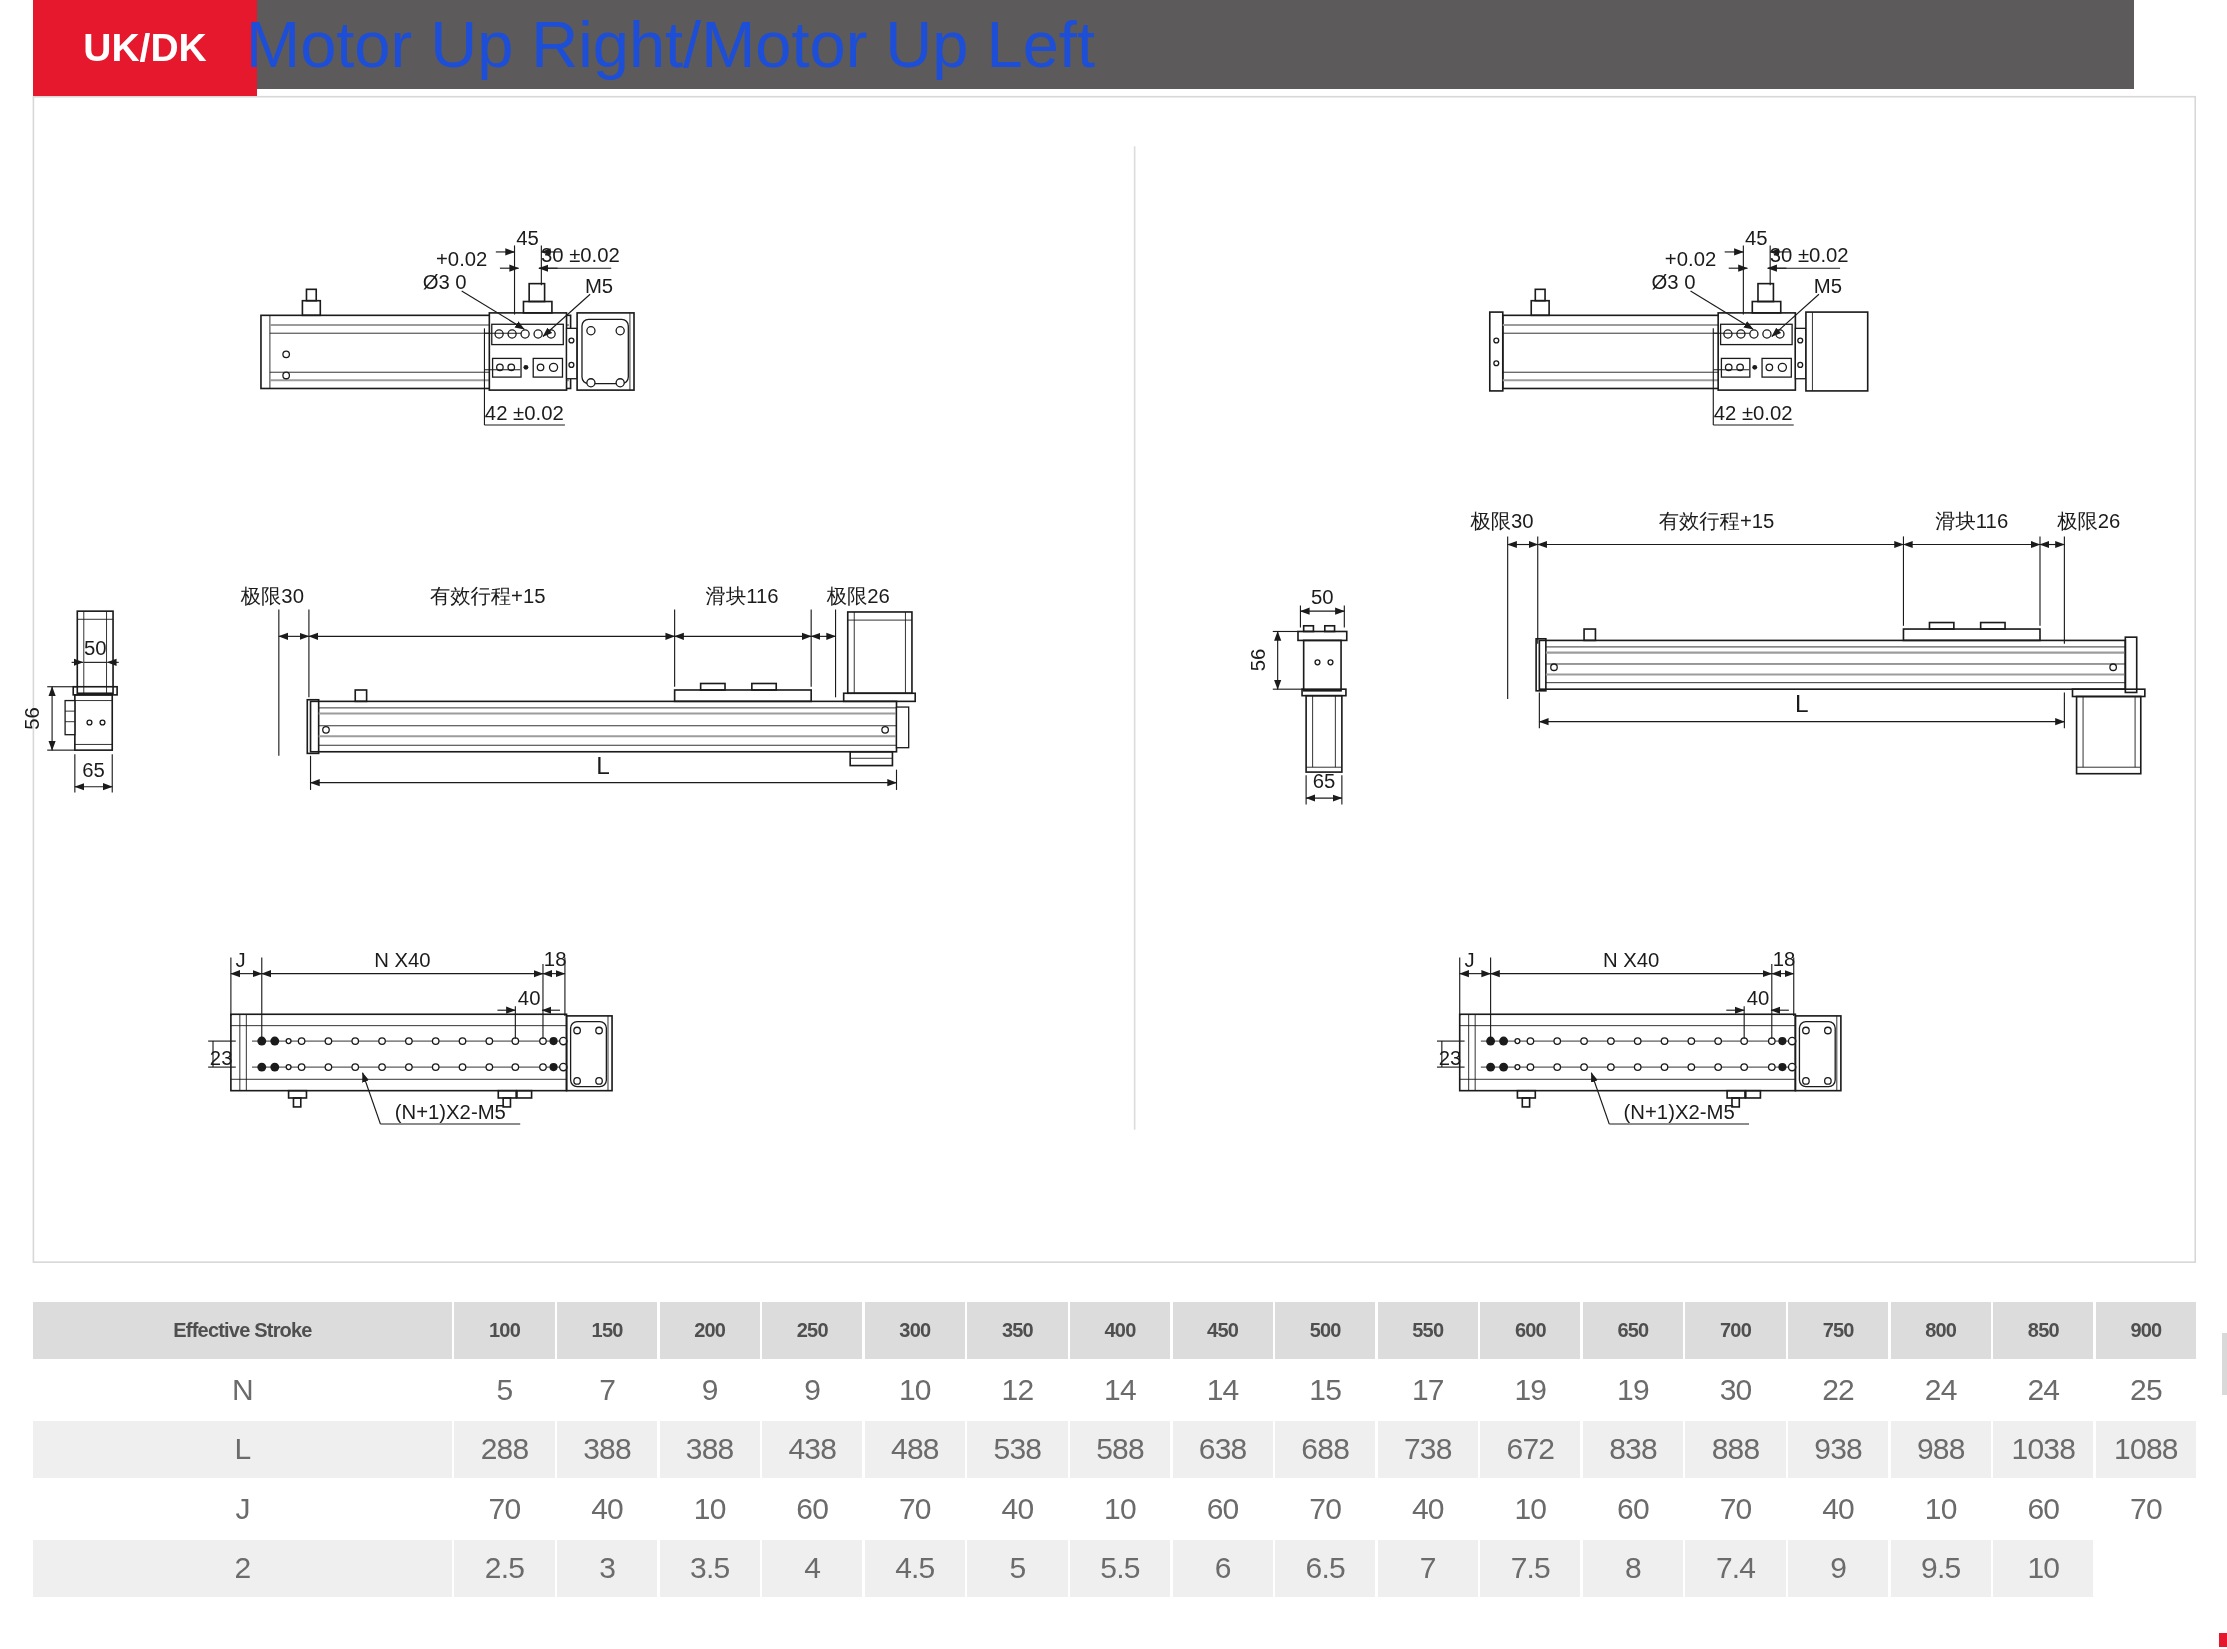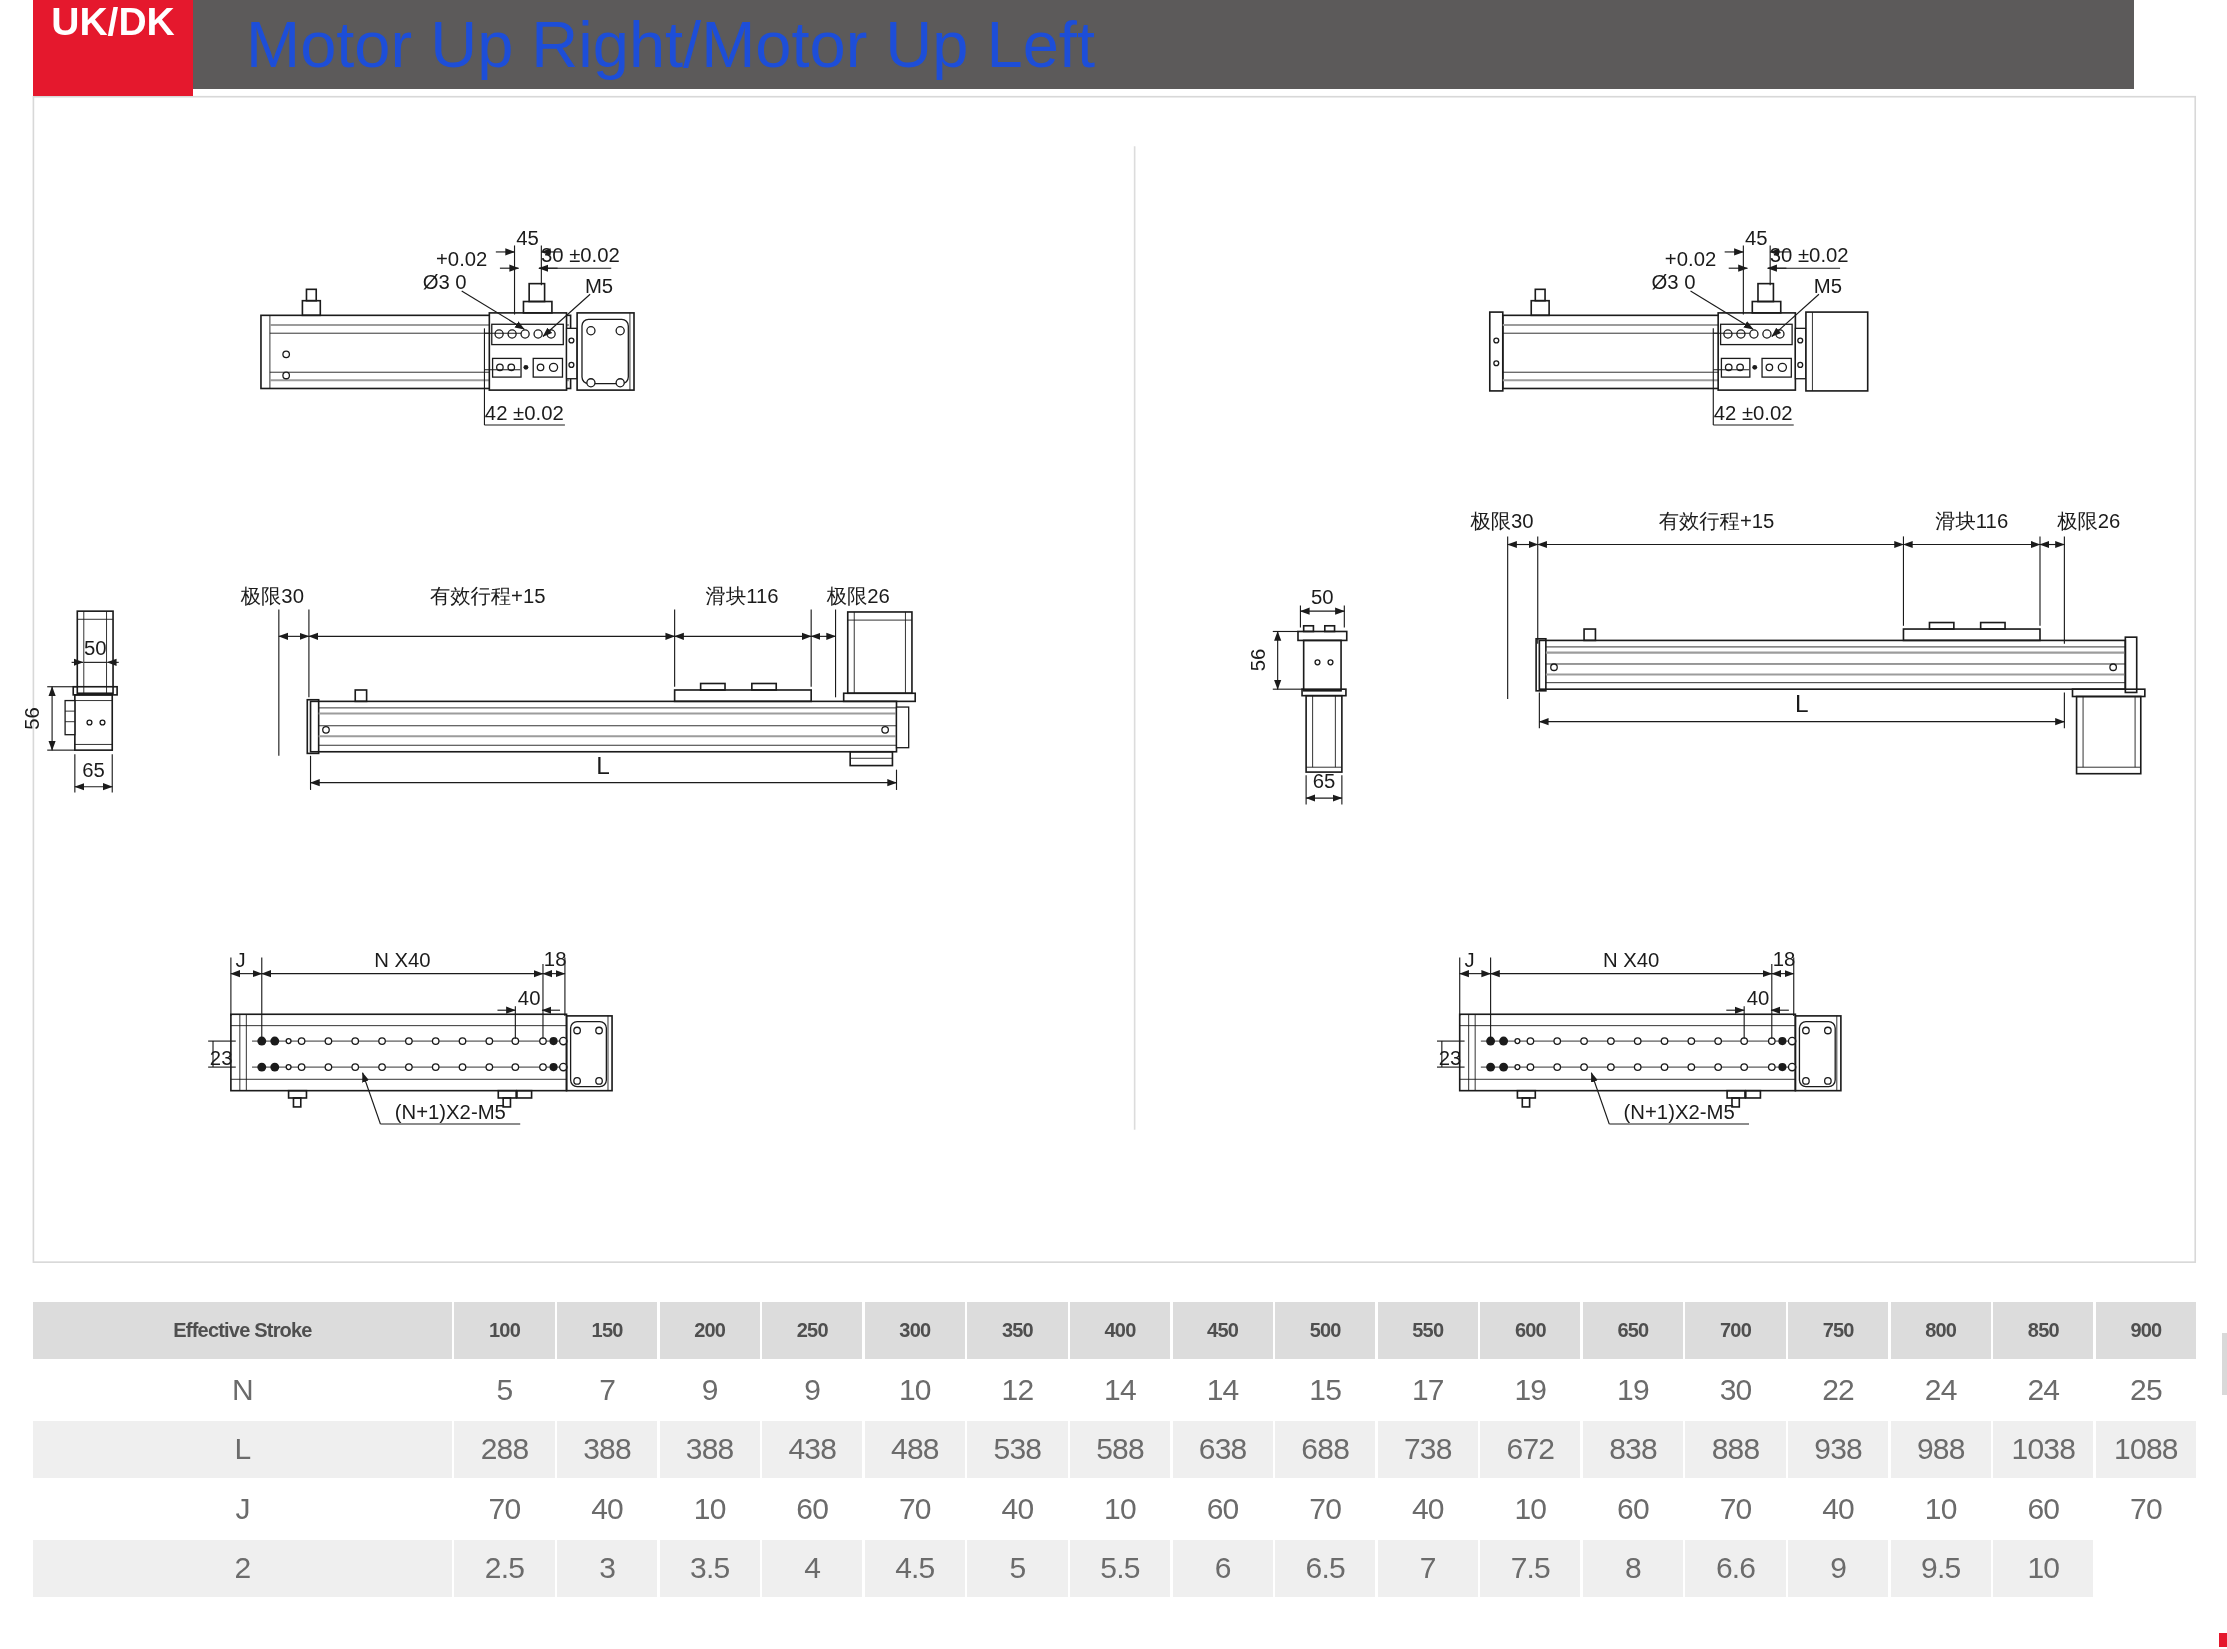--- a/index.html
+++ b/index.html
@@ -1,21 +1,21 @@
 <!DOCTYPE html>
 <html style="font-size:13px"><head>
 <meta charset="utf-8">
 <style>
   html,body{margin:0;padding:0;background:#fff;}
   body{width:2227px;height:1649px;position:relative;font-family:"Liberation Sans","DejaVu Sans",sans-serif;overflow:hidden;}
 
   
   .topbar{position:absolute;left:33px;top:0;width:2101px;height:89px;background:#5c5a5a;}
-  .badge{position:absolute;left:33px;top:0;width:160px;height:96px;background:#e5182d;color:#fff;
-         display:flex;justify-content:center;font-size:39px;font-weight:bold;z-index:3;}
+  .badge{position:absolute;left:33px;top:0;width:224px;height:96px;background:#e5182d;color:#fff;
+         display:flex;align-items:center;justify-content:center;font-size:39px;font-weight:bold;z-index:3;}
   .title{position:absolute;left:246px;top:0;height:89px;display:flex;align-items:center;
          color:#1d4ed8;font-size:65px;letter-spacing:0px;z-index:3;white-space:nowrap;}
 
   
   svg.drawing{position:absolute;left:0;top:0;z-index:1;}
   svg .o{fill:none;stroke:#1b1b1b;stroke-width:2;}
   svg .ow{fill:#ffffff;stroke:#1b1b1b;stroke-width:2;}
   svg .t{fill:none;stroke:#1b1b1b;stroke-width:1.1;}
   svg .g{fill:none;stroke:#9c9c9c;stroke-width:2.5;}
   svg .d{fill:none;stroke:#1b1b1b;stroke-width:1.4;}
@@ -537,21 +537,21 @@
     <div class="cell  alt">3.5</div>
     <div class="cell  alt">4</div>
     <div class="cell  alt">4.5</div>
     <div class="cell  alt">5</div>
     <div class="cell  alt">5.5</div>
     <div class="cell  alt">6</div>
     <div class="cell  alt">6.5</div>
     <div class="cell  alt">7</div>
     <div class="cell  alt">7.5</div>
     <div class="cell  alt">8</div>
-    <div class="cell  alt">6.6</div>
+    <div class="cell  alt">7.4</div>
     <div class="cell  alt">9</div>
     <div class="cell  alt">9.5</div>
     <div class="cell  alt">10</div>
   </div>
 
 <div class="edge-sliver"></div>
 <div class="corner-mark"></div>
 
 
 </body></html>

